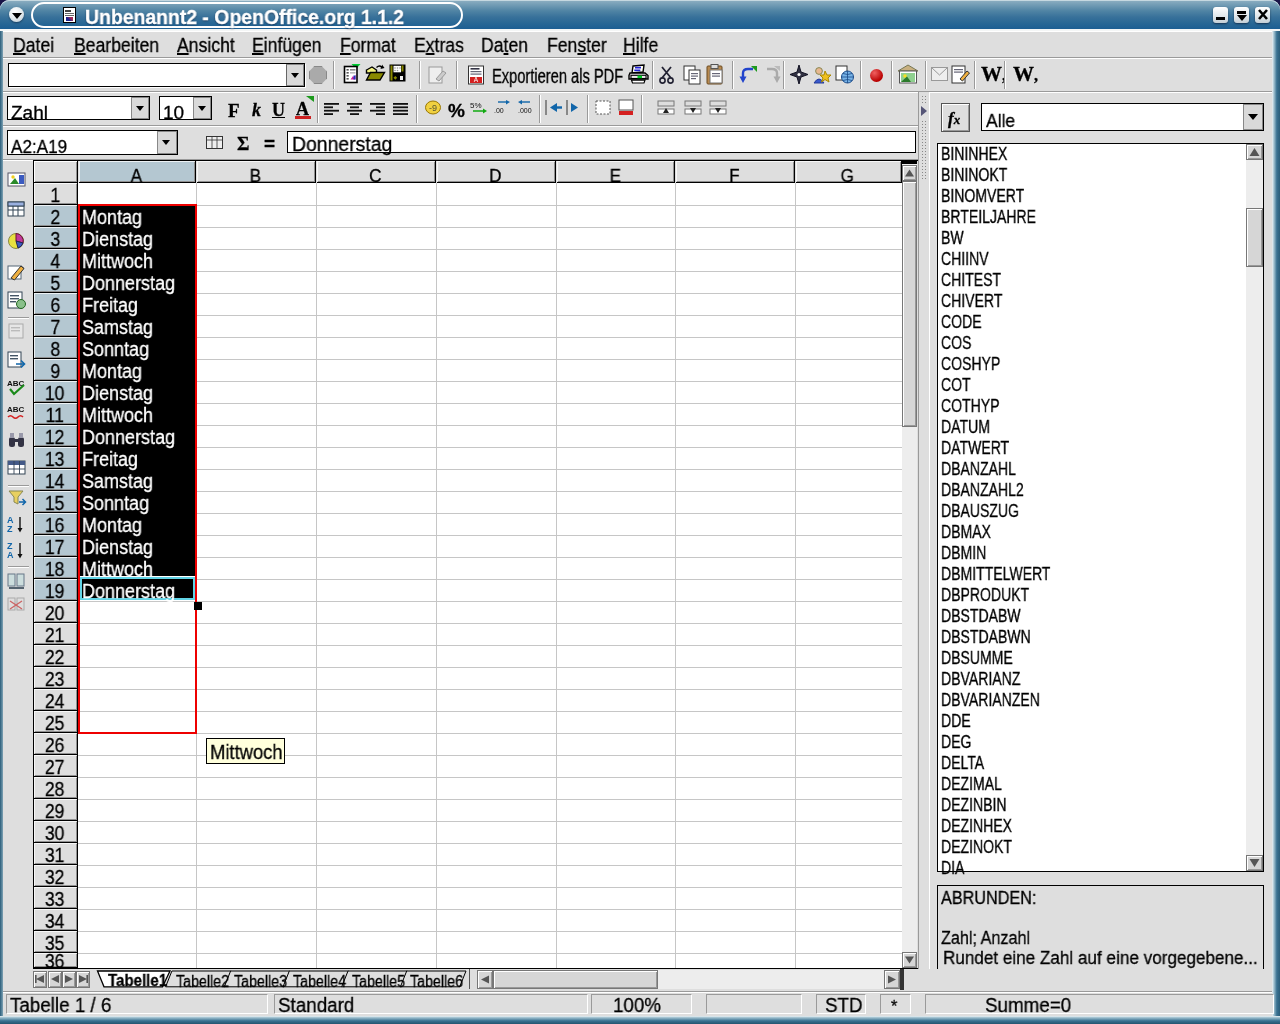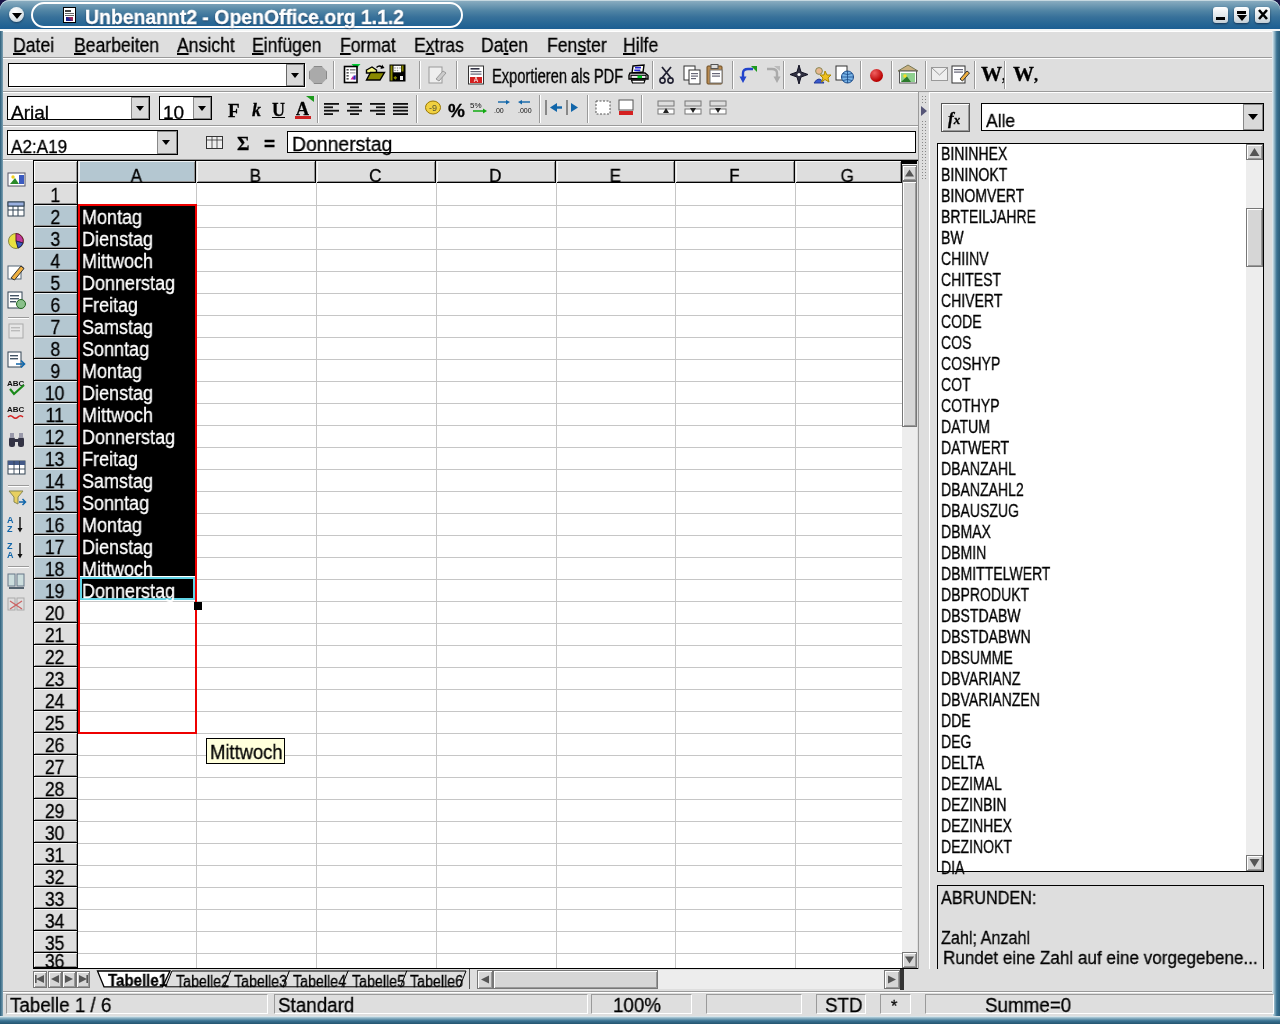--- a/index.html
+++ b/index.html
@@ -177,21 +177,21 @@
       <rect x="3" y="4" width="9" height="1.2" fill="#667"></rect>
       <rect x="3" y="6.5" width="9" height="1.2" fill="#667"></rect>
       <path d="M9 14 L16 6 L18.5 8 L11.5 16 Z" fill="#f0b040" stroke="#333"></path>
     </svg>
 <div class="ab" style="left:974px;top:61px;width:1px;height:28px;background:#9a9a9a;box-shadow:1px 0 0 #fff"></div>
 <div class="tx" style="left:981px;top:64px;font-size:21px;font-family:'Liberation Serif',serif;font-weight:bold">W<span style="font-size:16px">,</span></div>
 <div class="ab" style="left:1004px;top:61px;width:1px;height:28px;background:#9a9a9a;box-shadow:1px 0 0 #fff"></div>
 <div class="tx" style="left:1013px;top:64px;font-size:21px;font-family:'Liberation Serif',serif;font-weight:bold">W<span style="font-size:16px">,</span></div>
 <div class="ab" style="left:3px;top:92px;width:1269px;height:34px;background:#dedede;border-top:1px solid #fff;border-bottom:1px solid #9a9a9a"></div>
 <div class="ab" style="left:7px;top:96px;width:143px;height:24px;background:#fff;border:1px solid #000"></div>
-<div class="tx" style="left:11px;top:103px;font-size:19px">Arial</div>
+<div class="tx" style="left:11px;top:103px;font-size:19px">Zahl</div>
 <div class="ab" style="left:131px;top:97px;width:18px;height:22px;background:#d9d9d9;border:1px solid #888"></div>
 <div class="ab" style="left:136px;top:106px;width:0;height:0;border-left:4px solid transparent;border-right:4px solid transparent;border-top:5px solid #000"></div>
 <div class="ab" style="left:159px;top:96px;width:53px;height:24px;background:#fff;border:1px solid #000"></div>
 <div class="tx" style="left:163px;top:103px;font-size:19px">10</div>
 <div class="ab" style="left:193px;top:97px;width:18px;height:22px;background:#d9d9d9;border:1px solid #888"></div>
 <div class="ab" style="left:198px;top:106px;width:0;height:0;border-left:4px solid transparent;border-right:4px solid transparent;border-top:5px solid #000"></div>
 <div class="tx" style="left:228px;top:101px;font-size:19px;font-weight:bold;font-family:'Liberation Serif',serif">F</div>
 <div class="tx" style="left:252px;top:101px;font-size:18px;font-weight:bold;font-style:italic;font-family:'Liberation Serif',serif">k</div>
 <div class="tx" style="left:272px;top:101px;font-size:18px;font-weight:bold;text-decoration:underline;font-family:'Liberation Serif',serif">U</div>
 <div class="tx" style="left:296px;top:100px;font-size:18px;font-weight:bold;font-family:'Liberation Serif',serif">A</div>

